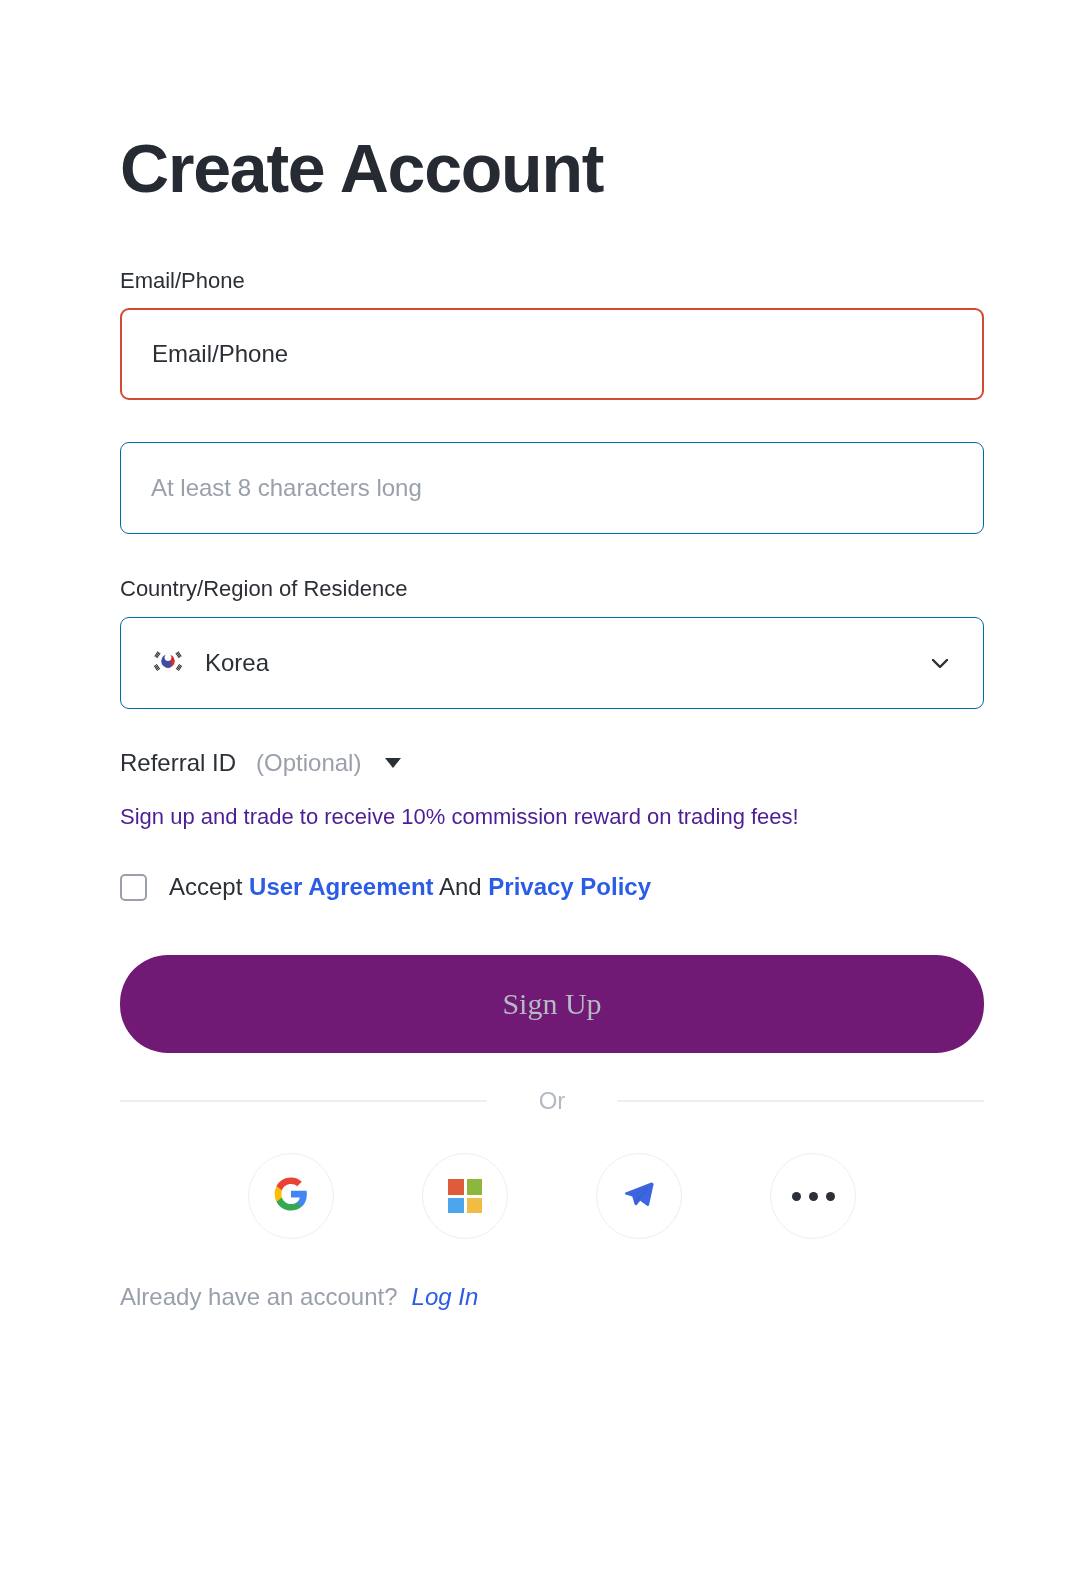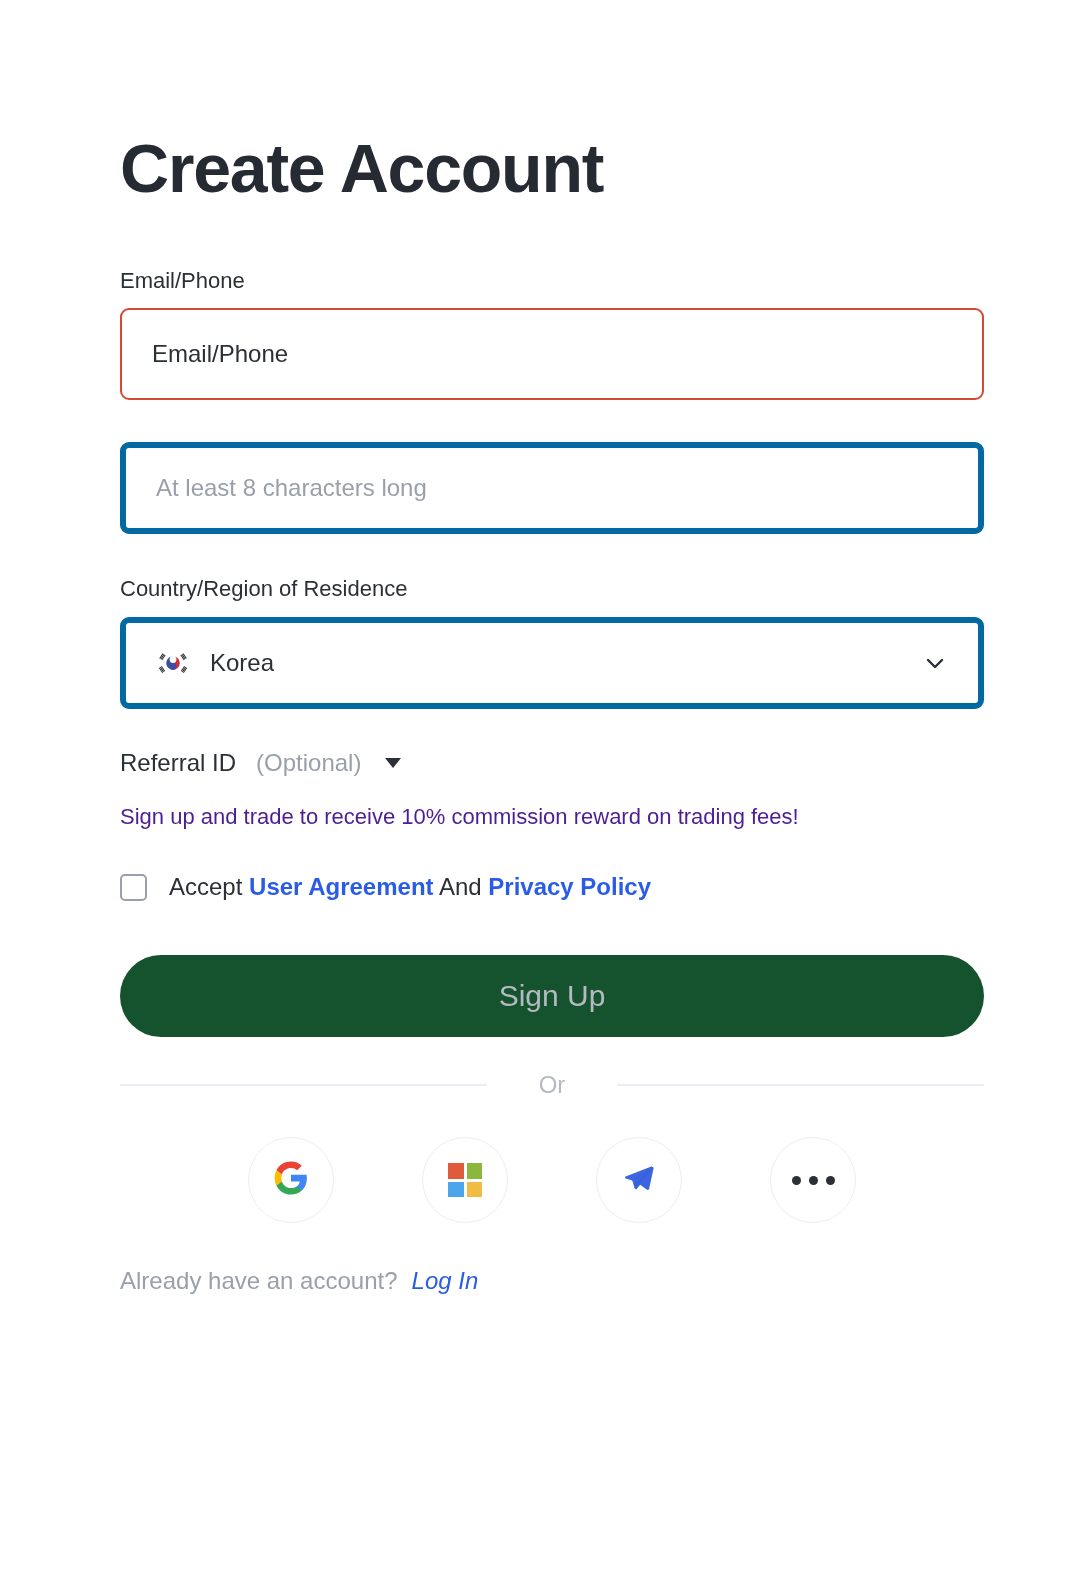--- a/index.html
+++ b/index.html
@@ -42,37 +42,37 @@
     font-size: 22px;
     color: #2b2f36;
     line-height: 1.2;
     margin-bottom: 14px;
     display: block;
   }
 
   .field-box {
     width: 864px;
     height: 92px;
-    border: 6px solid #0369a1;
+    border: 1px solid #0369a1;
     border-radius: 9px;
     background: #ffffff;
     display: flex;
     align-items: center;
     padding: 0 30px;
     font-size: 24px;
   }
 
   .field-box.error { border: 2px solid #d24a34; }
 
   .field-text { color: #2b2f36; font-size: 24px; }
   .field-text.placeholder { color: #9aa0ab; }
 
   
   .select-box { justify-content: space-between; cursor: pointer; }
-  .select-left { display: flex; align-items: center; gap: 20px; }
+  .select-left { display: flex; gap: 20px; }
 
   .flag-kr {
     width: 34px;
     height: 24px;
     position: relative;
     display: block;
     flex: 0 0 auto;
   }
 
   .chevron-down {
@@ -129,27 +129,27 @@
     color: #2b5ce6;
     font-weight: 700;
     cursor: pointer;
   }
   .agreement-text .and { color: #2b2f36; }
 
   
   .signup-button {
     margin-top: 54px;
     width: 864px;
-    height: 82px;
+    height: 98px;
     border-radius: 48px;
-    background: #14532d;
+    background: #701a75;
     border: none;
     color: #b4b9c2;
     font-size: 30px;
-    font-family: Liberation Sans, sans-serif;
+    font-family: Liberation Serif, serif;
     display: flex;
     align-items: center;
     justify-content: center;
     cursor: default;
   }
 
   
   .or-divider {
     margin-top: 34px;
     display: flex;

